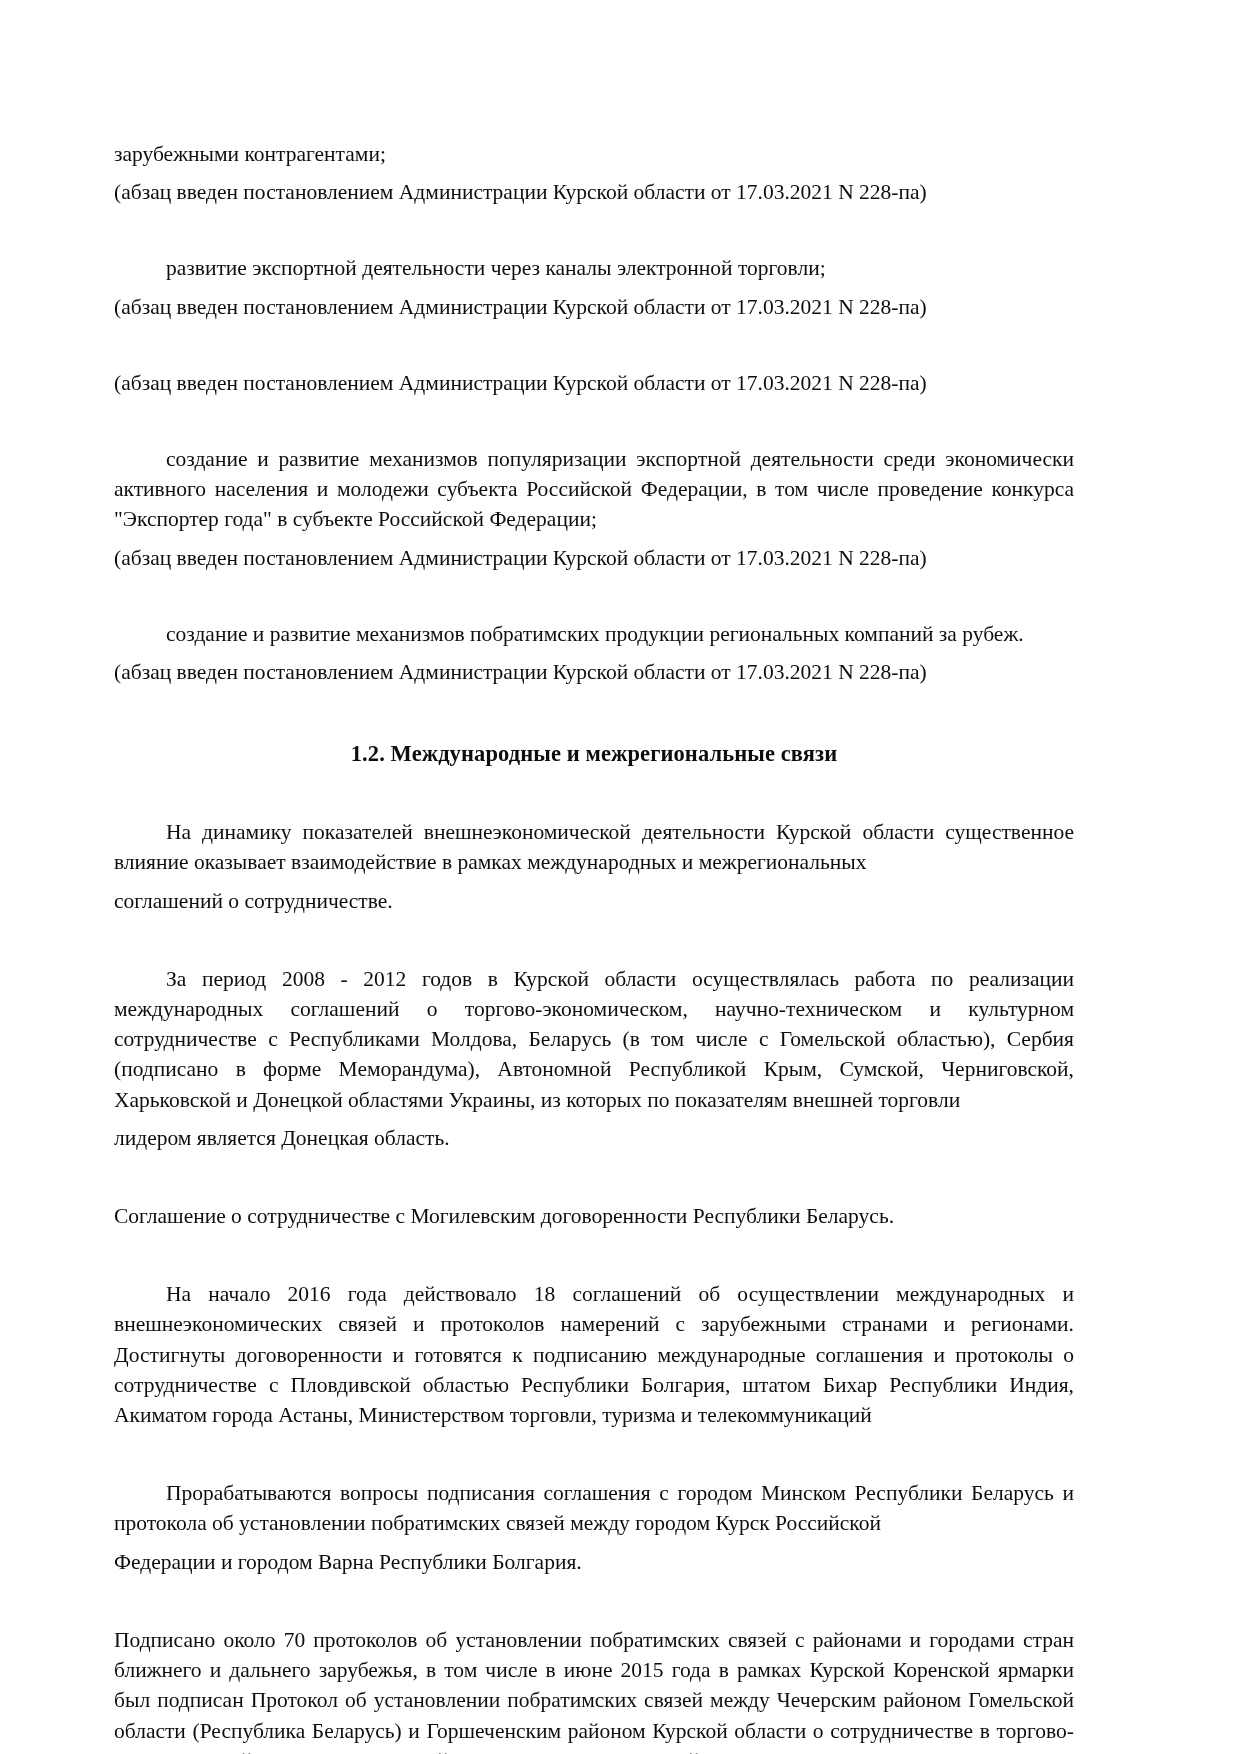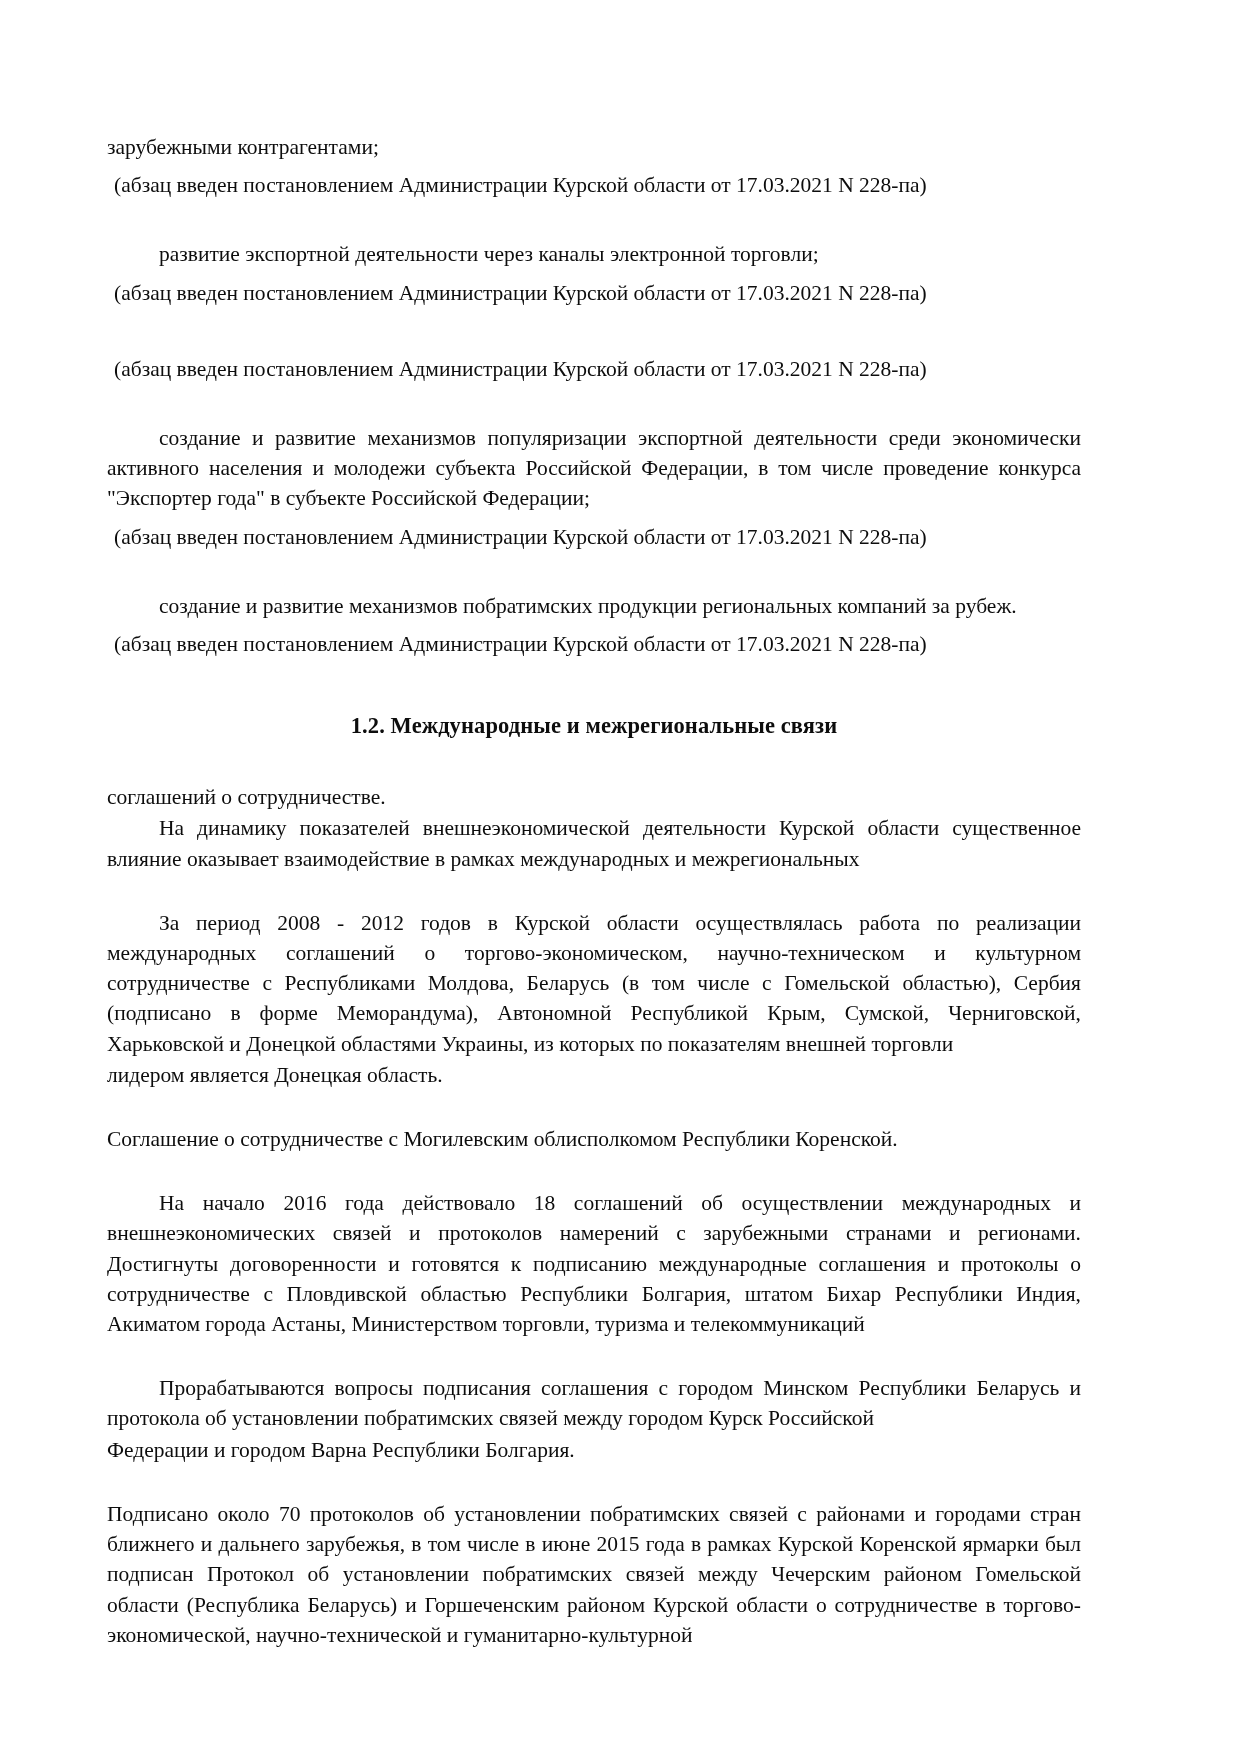--- a/index.html
+++ b/index.html
@@ -20,21 +20,21 @@
     font-size: 21.5px;
     line-height: 30.2px;
     color: #0d0d0d;
     overflow: hidden;
   }
   .doc-body {
     width: 976px;
   }
   
   .p {
-    margin: 1px;
+    margin: 8px;
     text-align: justify;
     text-justify: inter-word;
     -webkit-hyphens: none;
     hyphens: none;
   }
   .p.indent {
     text-indent: 52px;
   }
   .p.flush {
     text-indent: 0;
@@ -88,31 +88,31 @@
 
     <p class="p indent">создание и развитие механизмов побратимских продукции региональных компаний за рубеж.</p>
     <p class="p note">(абзац введен постановлением Администрации Курской области от 17.03.2021 N 228-па)</p>
 
     <div class="gap-lg"></div>
 
     <h2 class="section-title">1.2. Международные и межрегиональные связи</h2>
 
     <div class="gap-md"></div>
 
+    <p class="p indent"><span>На динамику показателей внешнеэкономической деятельности Курской области существенное влияние оказывает взаимодействие в рамках международных и межрегиональных</span></p>
     <p class="p flush">соглашений о сотрудничестве.</p>
-    <p class="p indent"><span>На динамику показателей внешнеэкономической деятельности Курской области существенное влияние оказывает взаимодействие в рамках международных и межрегиональных</span></p>
 
     <div class="gap-md"></div>
 
     <p class="p indent"><span>За период 2008 - 2012 годов в Курской области осуществлялась работа по реализации международных соглашений о торгово-экономическом, научно-техническом и культурном сотрудничестве с Республиками Молдова, Беларусь (в том числе с Гомельской областью), Сербия (подписано в форме Меморандума), Автономной Республикой Крым, Сумской, Черниговской, Харьковской и Донецкой областями Украины, из которых по показателям внешней торговли</span></p>
     <p class="p flush">лидером является Донецкая область.</p>
 
     <div class="gap-md"></div>
 
-    <p class="p flush">Соглашение о сотрудничестве с Могилевским облисполкомом Республики Коренской.</p>
+    <p class="p flush">Соглашение о сотрудничестве с Могилевским договоренности Республики Беларусь.</p>
 
     <div class="gap-md"></div>
 
     <p class="p indent"><span>На начало 2016 года действовало 18 соглашений об осуществлении международных и внешнеэкономических связей и протоколов намерений с зарубежными странами и регионами. Достигнуты договоренности и готовятся к подписанию международные соглашения и протоколы о сотрудничестве с Пловдивской областью Республики Болгария, штатом Бихар Республики Индия, Акиматом города Астаны, Министерством торговли, туризма и телекоммуникаций</span></p>
 
     <div class="gap-md"></div>
 
     <p class="p indent"><span>Прорабатываются вопросы подписания соглашения с городом Минском Республики Беларусь и протокола об установлении побратимских связей между городом Курск Российской</span></p>
     <p class="p flush">Федерации и городом Варна Республики Болгария.</p>
 

